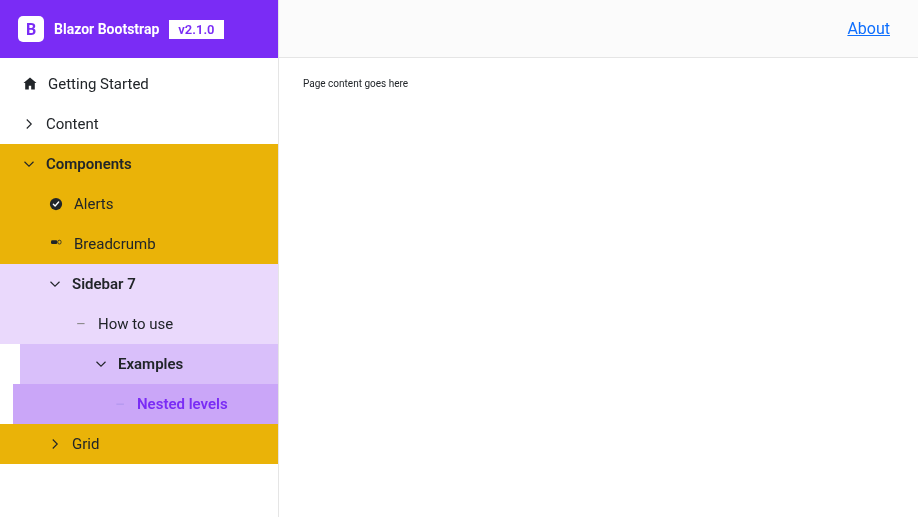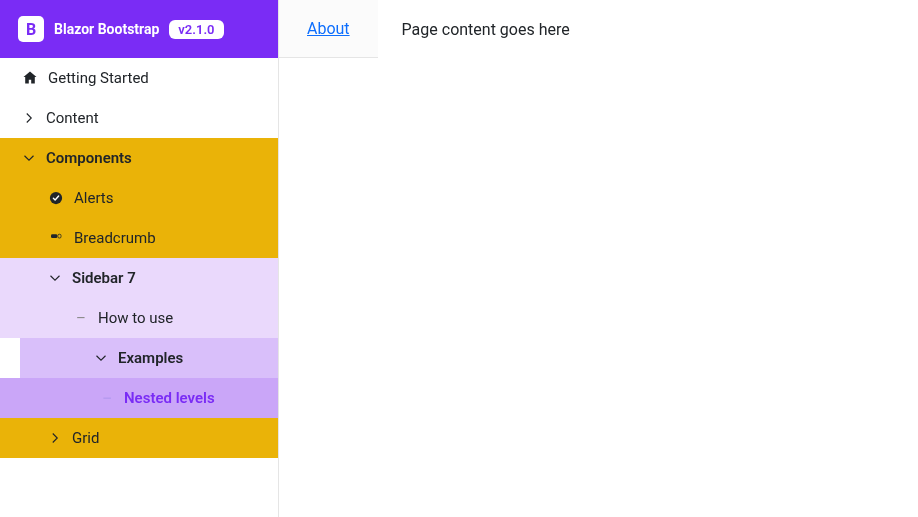--- a/index.html
+++ b/index.html
@@ -37,57 +37,57 @@
     display: flex; align-items: center; justify-content: center;
     font-weight: 700; font-size: 16px;
   }
   .brand-title { font-weight: 700; font-size: 14px; }
   .version-badge {
     background: #fff;
     color: #7a2cf5;
     font-size: 13px;
     font-weight: 600;
     padding: 2px 9px;
-    border-radius: 6px;
+    border-radius: 0;
   }
-  .nav { flex: 1; overflow-y: auto; }
+  .nav { flex: 1; overflow-y: auto; padding-top: 6px; }
   .nav-item {
     display: flex;
     align-items: center;
     height: 40px;
     padding: 0 14px 0 22px;
     cursor: pointer;
     color: #212529;
     gap: 10px;
   }
   .nav-item.l1 { padding-left: 22px; }
   .nav-item.l2 { padding-left: 48px; }
   .nav-item.l3 { padding-left: 74px; }
-  .nav-item.l4 { padding-left: 100px; }
+  .nav-item.l4 { padding-left: 100px; margin-left: 13px; }
   .nav-item.bold { font-weight: 600; }
   .nav-item .icon { width: 16px; height: 16px; flex-shrink: 0; display: inline-flex; align-items:center; justify-content:center; color:#212529; }
   .nav-item .chev { width: 14px; height: 14px; flex-shrink:0; display:inline-flex; align-items:center; justify-content:center; }
   .nav-item .dash { width: 14px; color:#8a8a8a; text-align:center; font-size:15px; line-height:1; }
   
   .tint1 { background: #eab308; }
   .tint2 { background: #ead9fc; }
   .tint3 { background: #d9bffa; margin-left: 20px; }
   .tint4 { background: #caa6f8; }
   .active-leaf { color: #7a2cf5; font-weight:600; }
   .active-leaf .dash { color:#b79bf0; }
-  .main { flex:1; display:flex; }
+  .main { flex:1; display:flex; flex-direction:column; }
   .topbar {
     height: 58px;
     border-bottom: 1px solid #e5e5e5;
     background: #fbfbfb;
     display:flex; align-items:center; justify-content:flex-end;
     padding: 0 28px;
   }
   .about-link { color:#0d6efd; text-decoration: underline; font-size:16px; cursor:pointer; }
-  .content { padding: 20px 24px; color:#212529; font-size:16px; }
+  .content { padding: 20px 24px; color:#212529; font-size:10px; }
   svg { display:block; }
 </style>
 </head>
 <body>
 
 <div class="app">
   <aside class="sidebar">
     <div class="brand-bar">
       <div class="brand-icon">B</div>
       <div class="brand-title">Blazor Bootstrap</div>

